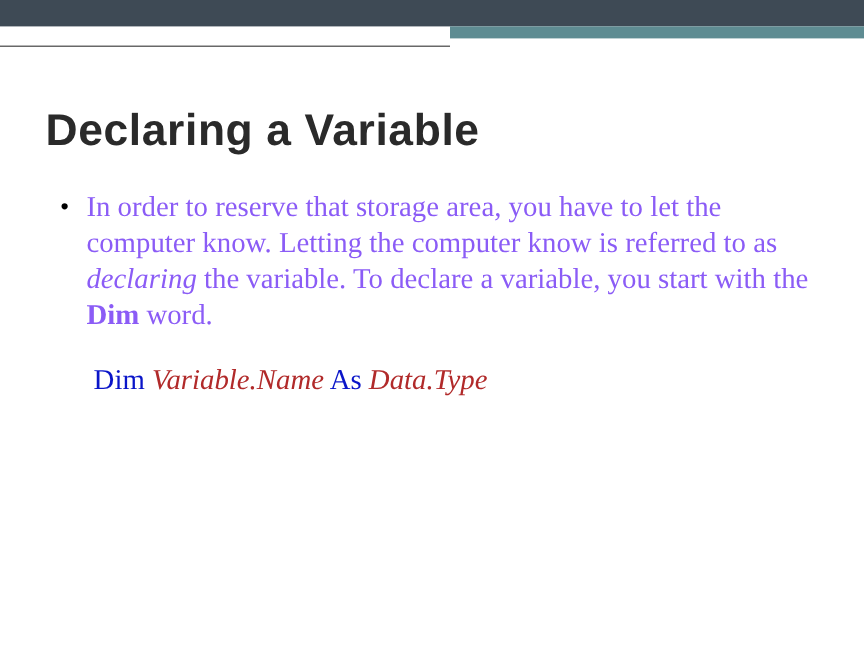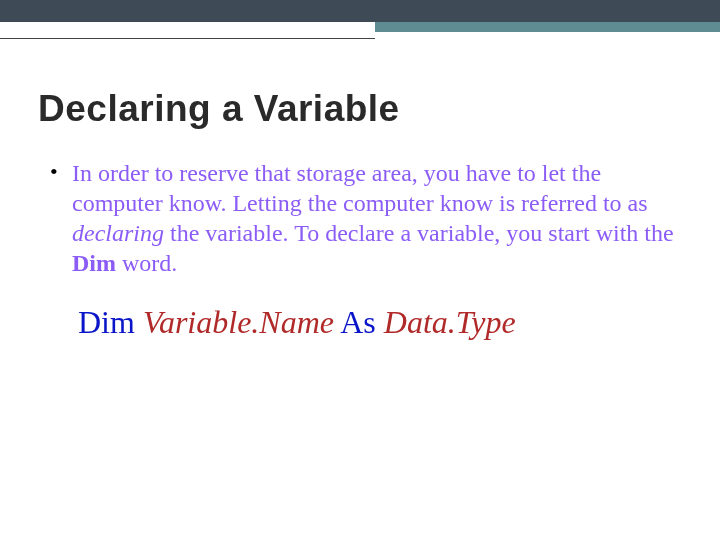--- a/index.html
+++ b/index.html
@@ -74,21 +74,21 @@
     font-size: 22px;
     color: #000;
   }
   .body-plain { }
   .body-italic { font-style: italic; }
   .body-bold { font-weight: 700; }
   .syntax-line {
     margin-top: 6px;
     margin-left: 40px;
     font-family: "Times New Roman", Georgia, serif;
-    font-size: 32px;
+    font-size: 24px;
   }
   .kw { color: #0a15c9; }
   .arg { font-style: italic; color: #b12a2a; }
 </style>
 </head>
 <body>
 
 <div class="slide">
   <div class="topbar"></div>
   <div class="accent-bar"></div>

